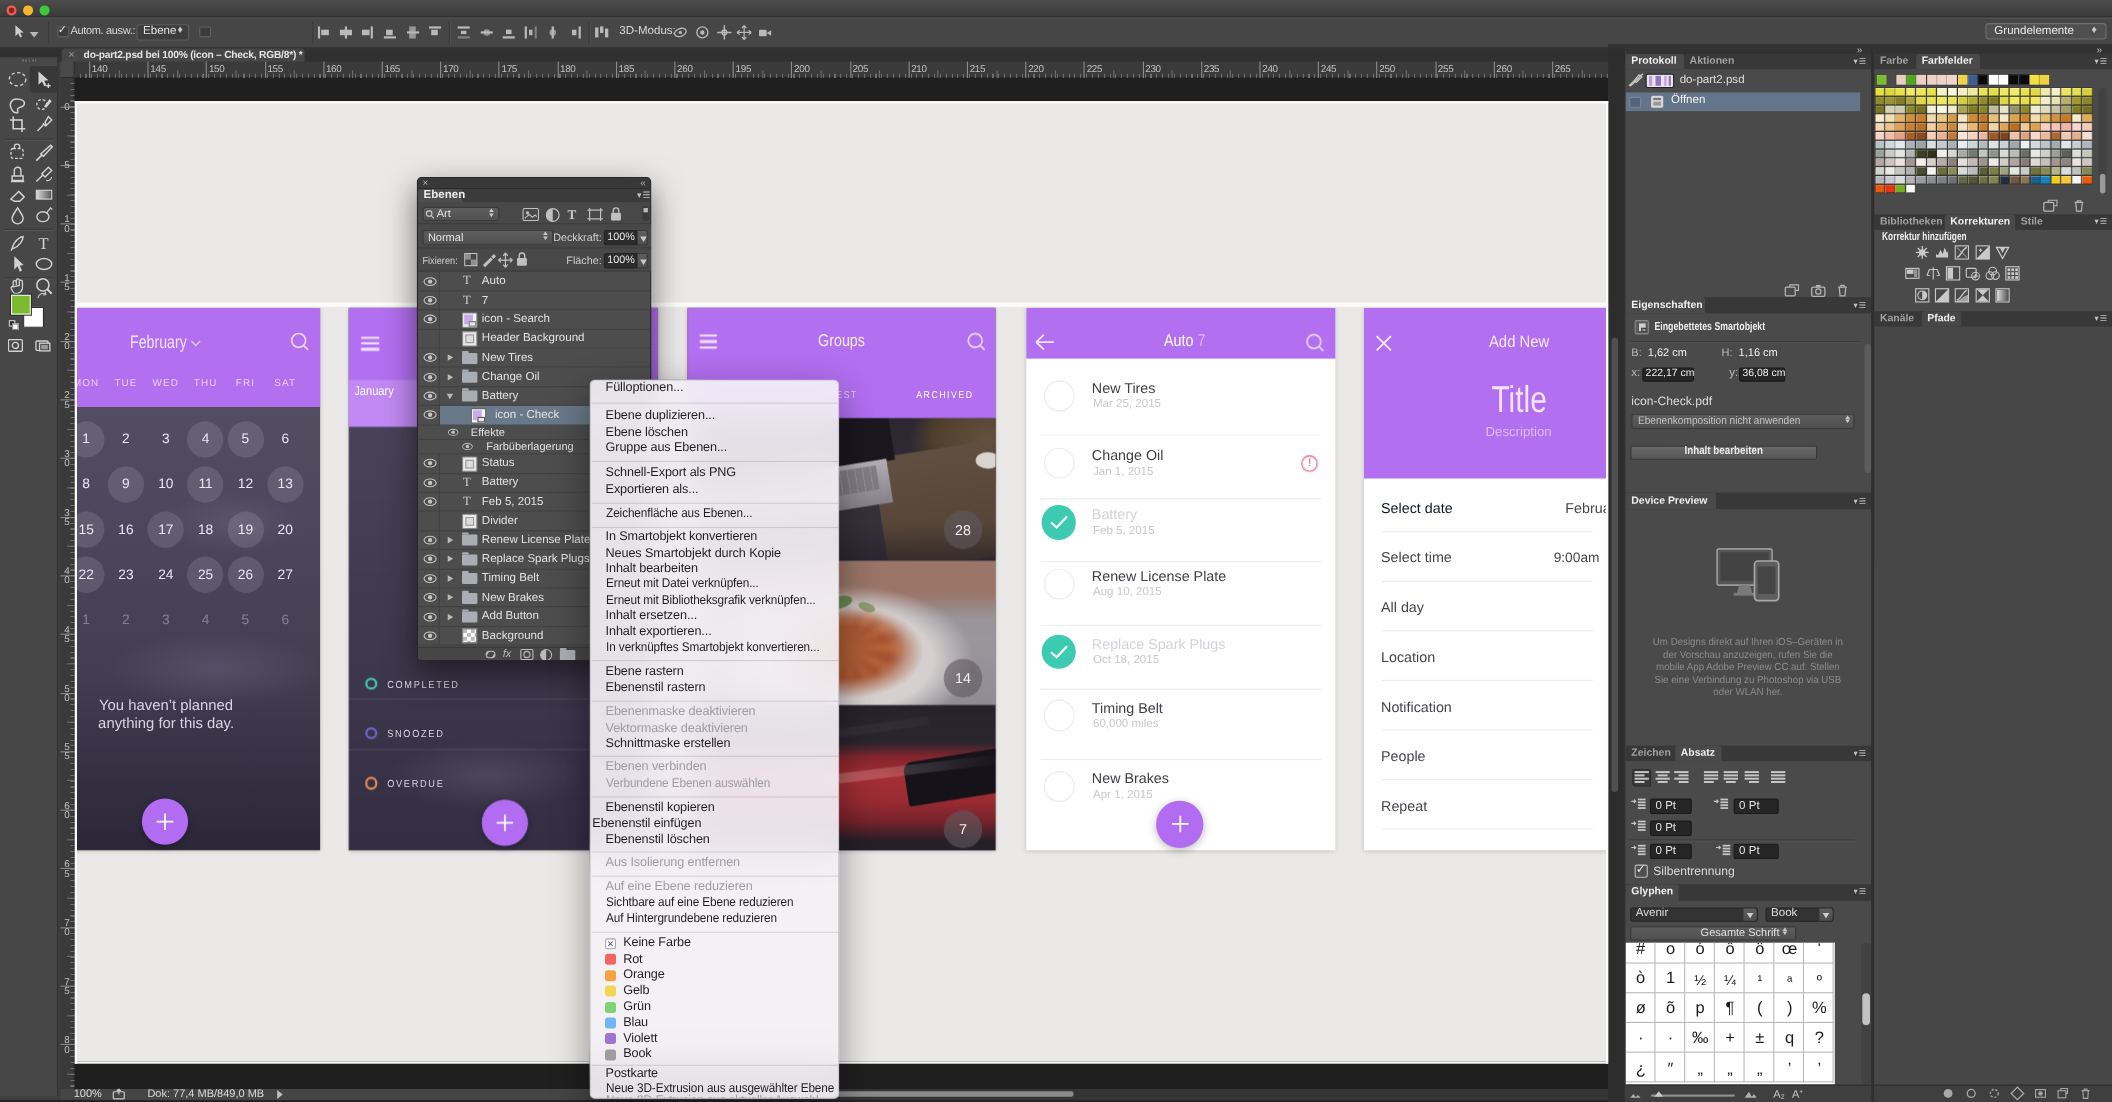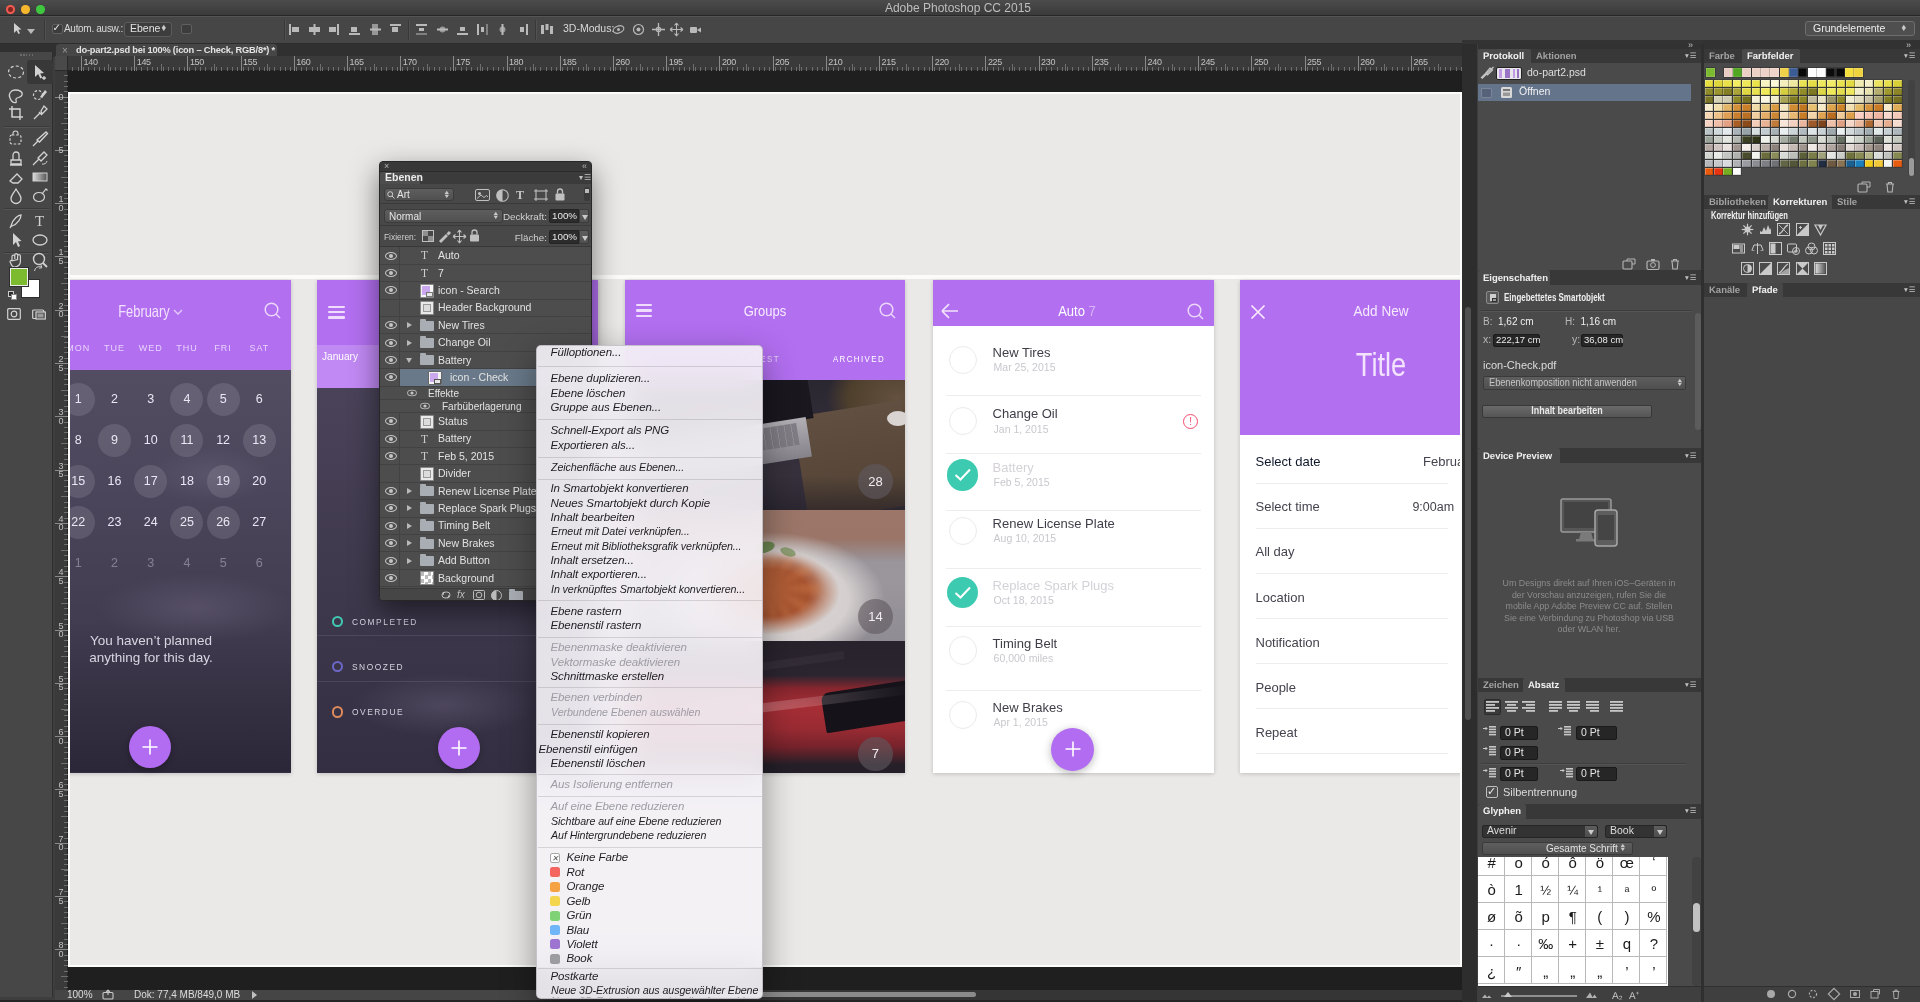--- a/index.html
+++ b/index.html
@@ -12,21 +12,20 @@
 .well{position:absolute;background:#262626;border:1px solid #1a1a1a;border-radius:2px;color:#e6e6e6;}
 .updn{position:absolute;color:#c9c9c9;font-size:5.5px;line-height:3.6px;letter-spacing:0;transform:translateZ(0) scaleX(1.3);}
 svg{position:absolute;overflow:visible;}
 </style></head><body>
 <div id="root" style="position:absolute;left:0;top:0;width:1920px;height:1002px;transform:translateZ(0);overflow:hidden;">
 <div style="position:absolute;left:0px;top:0px;width:1920px;height:16px;background:linear-gradient(#4c4c4c,#3a3a3a);border-bottom:1px solid #282828;"></div>
 <div style="position:absolute;left:6.2px;top:5.2px;width:8.4px;height:8.4px;border-radius:50%;background:#f35b51;"></div>
 <div style="position:absolute;left:21.400000000000002px;top:5.2px;width:8.4px;height:8.4px;border-radius:50%;background:#f6b62d;"></div>
 <div style="position:absolute;left:36.4px;top:5.2px;width:8.4px;height:8.4px;border-radius:50%;background:#3ec73f;"></div>
 <div style="position:absolute;left:8.2px;top:7.3px;width:4.4px;height:4.4px;border-radius:50%;background:#7e2723;"></div>
-<div style="position:absolute;left:658px;top:-0.7px;width:600px;font-size:12px;line-height:18.0px;color:#bebebe;text-align:center;white-space:nowrap;opacity:0.999;">Adobe Photoshop CC 2015</div>
 <div style="position:absolute;left:0px;top:16px;width:1920px;height:28px;background:#464646;border-top:1px solid #555;border-bottom:1px solid #2d2d2d;"></div>
 <svg style="left:11px;top:22px" width="14" height="14">
       <path d="M3 1 L3 11 L5.6 8.4 L7.4 12 L9 11.2 L7.3 7.8 L10.5 7.5 Z" fill="#cfcfcf"></path>
     </svg>
 <div style="position:absolute;left:27px;top:28.5px;width:0px;height:0px;border-left:4px solid transparent;border-right:4px solid transparent;border-top:5px solid #b9b9b9;"></div>
 <div style="position:absolute;left:44px;top:20px;width:1px;height:20px;background:#393939;box-shadow:1px 0 0 #515151;"></div>
 <div style="position:absolute;left:52px;top:23.5px;width:10.5px;height:10.5px;background:#3c3c3c;border:1px solid #606060;border-radius:2px;"></div>
 <div style="position:absolute;left:52.5px;top:20.0px;font-size:10px;line-height:15.0px;color:#e8e8e8;white-space:nowrap;opacity:0.999;">✓</div>
 <div style="position:absolute;left:64px;top:21.3px;font-size:10px;line-height:15.0px;color:#d9d9d9;white-space:nowrap;opacity:0.999;letter-spacing:-0.3px;">Autom. ausw.:</div>
 <div style="position:absolute;left:124px;top:21.5px;width:48px;height:15px;background:#3d3d3d;border:1px solid #5c5c5c;border-radius:3px;"></div>
@@ -450,20 +449,21 @@
 <svg style="left:995.8px;top:648px" width="18" height="18">
         <path d="M9 1.5 L9 16.5 M1.5 9 L16.5 9" stroke="#fff" stroke-width="1.6"></path>
       </svg>
 <div style="position:absolute;left:1171.7px;top:187.5px;width:281px;height:493.0px;background:#ffffff;box-shadow:0 1px 4px rgba(0,0,0,0.18);"></div>
 <div style="position:absolute;left:1171.7px;top:187.5px;width:281px;height:155.5px;background:#b26ff0;"></div>
 <svg style="left:1182px;top:211.5px" width="16" height="16">
         <path d="M1.5 1.5 L14.5 14.5 M14.5 1.5 L1.5 14.5" stroke="#fae9ff" stroke-width="1.7"></path>
       </svg>
 <div style="position:absolute;left:1012.5px;top:207.8px;width:600px;font-size:15px;line-height:22.5px;color:#f5e9fe;text-align:center;white-space:nowrap;transform:translateZ(0) scaleX(0.9);">Add New</div>
 <div style="position:absolute;left:1012.5px;top:247.0px;width:600px;font-size:34px;line-height:51.0px;color:#f3e3fe;text-align:center;white-space:nowrap;font-weight:300;transform:translateZ(0) scaleX(0.8);">Title</div>
+<div style="position:absolute;left:1012.5px;top:291.0px;width:600px;font-size:12px;line-height:18.0px;color:#debbfa;text-align:center;white-space:nowrap;">Description</div>
 <div style="position:absolute;left:1187.5px;top:360.4px;font-size:13px;line-height:19.5px;color:#0f172a;white-space:nowrap;">Select date</div>
 <div style="position:absolute;left:1187.5px;top:405.2px;font-size:13px;line-height:19.5px;color:#45434e;white-space:nowrap;">Select time</div>
 <div style="position:absolute;left:1187.5px;top:450.4px;font-size:13px;line-height:19.5px;color:#45434e;white-space:nowrap;">All day</div>
 <div style="position:absolute;left:1187.5px;top:495.8px;font-size:13px;line-height:19.5px;color:#45434e;white-space:nowrap;">Location</div>
 <div style="position:absolute;left:1187.5px;top:540.8px;font-size:13px;line-height:19.5px;color:#45434e;white-space:nowrap;">Notification</div>
 <div style="position:absolute;left:1187.5px;top:586.0px;font-size:13px;line-height:19.5px;color:#45434e;white-space:nowrap;">People</div>
 <div style="position:absolute;left:1187.5px;top:631.0px;font-size:13px;line-height:19.5px;color:#45434e;white-space:nowrap;">Repeat</div>
 <div style="position:absolute;left:1355px;top:360.4px;font-size:13px;line-height:19.5px;color:#45434e;white-space:nowrap;">February</div>
 <div style="position:absolute;left:1344.4px;top:405.6px;font-size:12.5px;line-height:18.8px;color:#45434e;white-space:nowrap;">9:00am&nbsp;&nbsp;–</div>
 <div style="position:absolute;left:1187.5px;top:390.5px;width:192px;height:1px;background:#ededef;"></div>
@@ -671,21 +671,21 @@
 <svg style="left:93px;top:428.7px" width="12" height="10">
         <rect x="0.5" y="0.5" width="11" height="9" rx="1" fill="none" stroke="#bbb"></rect>
         <circle cx="6" cy="5" r="2.8" fill="none" stroke="#bbb"></circle>
       </svg>
 <svg style="left:111px;top:428.7px" width="11" height="11">
         <circle cx="5.5" cy="5.5" r="5" fill="none" stroke="#bbb"></circle>
         <path d="M5.5 0.5 A5 5 0 0 0 5.5 10.5 Z" fill="#bbb"></path>
       </svg>
 <div class="fold" style="position:absolute;left:129px;top:429.2px;"></div>
 </div>
-<div style="position:absolute;left:535.5px;top:344.5px;width:227px;height:654.5px;background:rgba(244,241,246,0.92);border:1px solid rgba(120,115,125,0.35);border-radius:5px;box-shadow:0 12px 34px rgba(0,0,0,0.4);backdrop-filter:blur(16px);overflow:hidden;font-style:italic;">
+<div style="position:absolute;left:535.5px;top:344.5px;width:227px;height:654.5px;background:rgba(244,241,246,0.92);border:1px solid rgba(120,115,125,0.35);border-radius:5px;box-shadow:0 12px 34px rgba(0,0,0,0.4);backdrop-filter:blur(16px);overflow:hidden;">
 <div style="position:absolute;left:14.0px;top:-1.9px;font-size:11.5px;line-height:17px;color:#1f1e22;white-space:nowrap;letter-spacing:-0.1px;">Fülloptionen...</div>
 <div style="position:absolute;left:14.0px;top:24.6px;font-size:11.5px;line-height:17px;color:#1f1e22;white-space:nowrap;letter-spacing:-0.1px;">Ebene duplizieren...</div>
 <div style="position:absolute;left:14.0px;top:39.1px;font-size:11.5px;line-height:17px;color:#1f1e22;white-space:nowrap;letter-spacing:-0.1px;">Ebene löschen</div>
 <div style="position:absolute;left:14.0px;top:53.6px;font-size:11.5px;line-height:17px;color:#1f1e22;white-space:nowrap;letter-spacing:-0.1px;">Gruppe aus Ebenen...</div>
 <div style="position:absolute;left:14.0px;top:76.8px;font-size:11.5px;line-height:17px;color:#1f1e22;white-space:nowrap;letter-spacing:-0.1px;">Schnell-Export als PNG</div>
 <div style="position:absolute;left:14.0px;top:91.3px;font-size:11.5px;line-height:17px;color:#1f1e22;white-space:nowrap;letter-spacing:-0.1px;">Exportieren als...</div>
 <div style="position:absolute;left:14.0px;top:113.8px;font-size:11.5px;line-height:17px;color:#1f1e22;white-space:nowrap;letter-spacing:-0.1px;transform:translateZ(0) scaleX(0.93);transform-origin:0 50%;">Zeichenfläche aus Ebenen...</div>
 <div style="position:absolute;left:14.0px;top:134.9px;font-size:11.5px;line-height:17px;color:#1f1e22;white-space:nowrap;letter-spacing:-0.1px;">In Smartobjekt konvertieren</div>
 <div style="position:absolute;left:14.0px;top:149.4px;font-size:11.5px;line-height:17px;color:#1f1e22;white-space:nowrap;letter-spacing:-0.1px;">Neues Smartobjekt durch Kopie</div>
 <div style="position:absolute;left:14.0px;top:163.9px;font-size:11.5px;line-height:17px;color:#1f1e22;white-space:nowrap;letter-spacing:-0.1px;">Inhalt bearbeiten</div>

